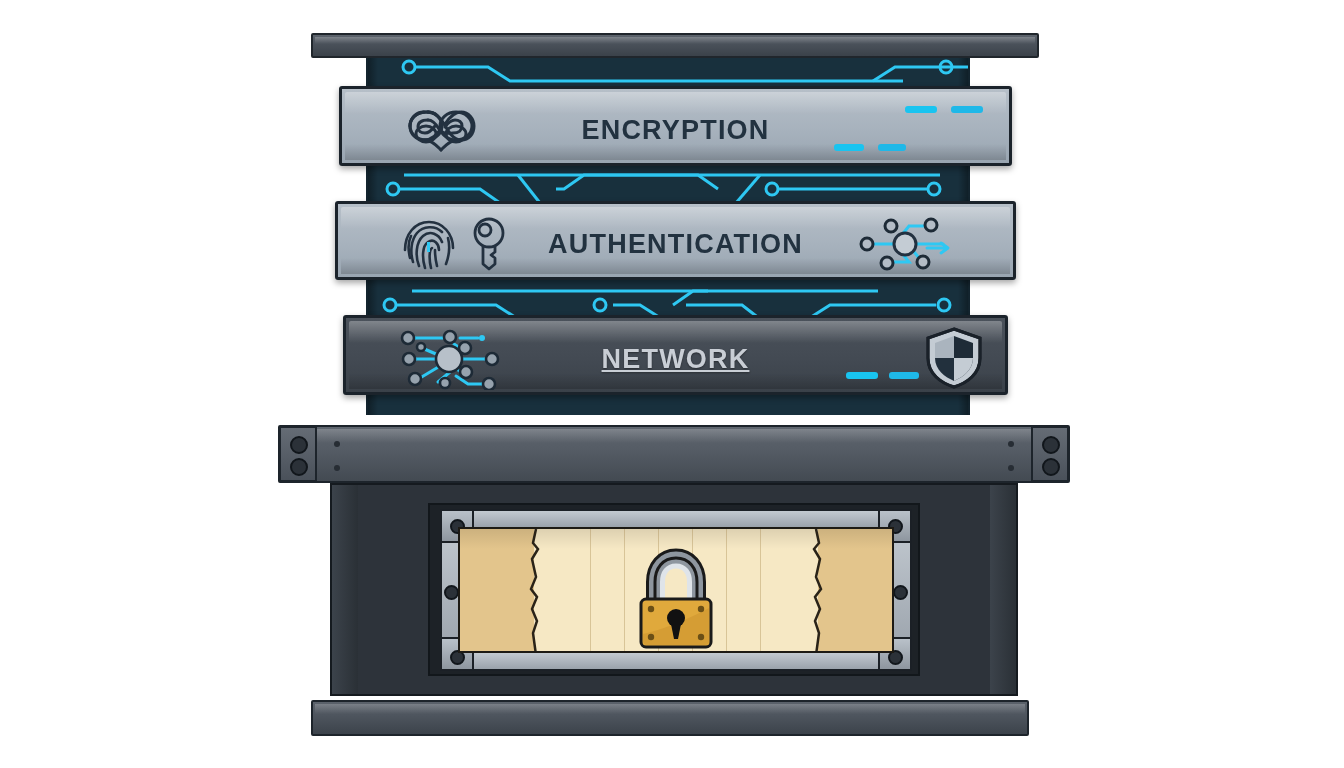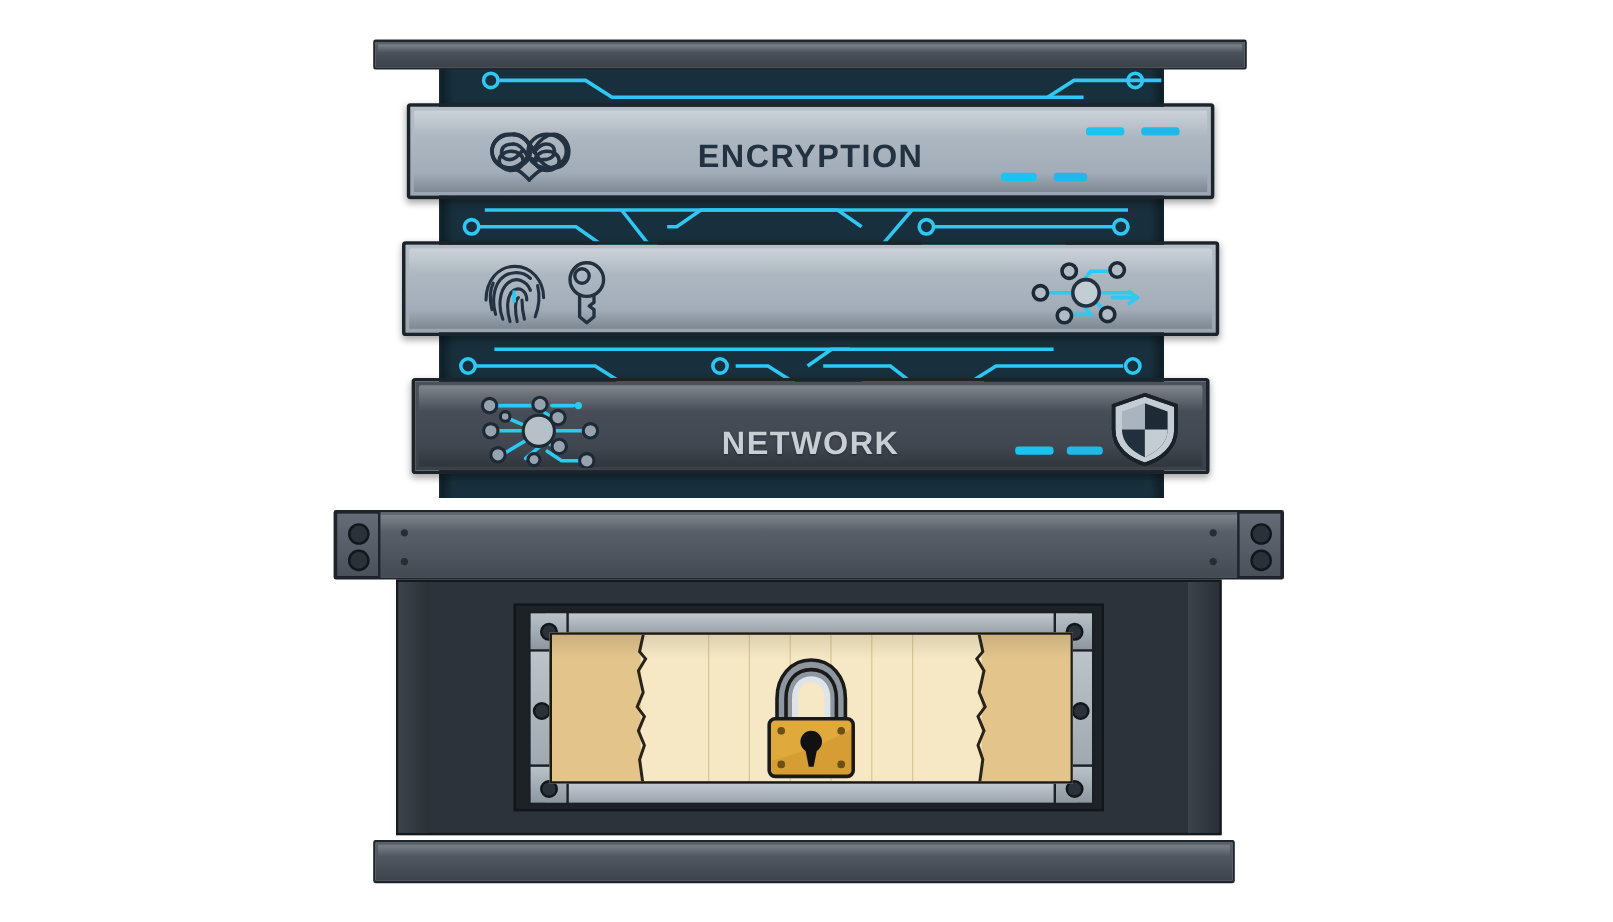--- a/index.html
+++ b/index.html
@@ -229,20 +229,21 @@
     </svg>
 
     <svg class="icon-slot" style="left:131px;top:12px;width:40px;height:56px" viewBox="0 0 40 56">
       <g fill="none" stroke="#233140" stroke-width="2.8" stroke-linejoin="round">
         <circle cx="20" cy="17" r="14"></circle>
         <circle cx="16" cy="14" r="6"></circle>
         <path d="M14 30 L14 48 L20 53 L26 48 L26 42 L22 39 L26 36 L26 30"></path>
       </g>
     </svg>
 
+    <div class="slab-label label-dark" style="top:25px;">AUTHENTICATION</div>
 
     <svg class="icon-slot" style="right:60px;top:8px;width:96px;height:64px" viewBox="0 0 96 64">
       <g fill="none" stroke="#2ec8f3" stroke-width="3" stroke-linecap="round">
         <path d="M16 32 H38"></path>
         <path d="M44 24 L52 14 H66"></path>
         <path d="M44 40 L52 50 H34"></path>
         <path d="M54 36 L62 46"></path>
         <path d="M56 32 H86"></path>
       </g>
       <g fill="#c4ccd4" stroke="#233140" stroke-width="3">
@@ -287,21 +288,21 @@
         <circle cx="67" cy="20" r="6"></circle>
         <circle cx="94" cy="31" r="6"></circle>
         <circle cx="17" cy="51" r="6"></circle>
         <circle cx="68" cy="44" r="6"></circle>
         <circle cx="91" cy="56" r="6"></circle>
         <circle cx="47" cy="55" r="5"></circle>
       </g>
       <circle cx="84" cy="10" r="3" fill="#2ec8f3"></circle>
     </svg>
 
-    <div class="slab-label label-light" style="top:36px;">NETWORK</div>
+    <div class="slab-label label-light" style="top:26px;text-decoration:underline;">NETWORK</div>
 
     <div class="dash" style="right:127px;top:54px;width:32px;"></div>
     <div class="dash d2" style="right:86px;top:54px;width:30px;"></div>
 
     <svg class="icon-slot" style="right:20px;top:8px;width:62px;height:64px" viewBox="0 0 62 64">
       <path d="M31 3 L57 12 V32 C57 48 44 57 31 61 C18 57 5 48 5 32 V12 Z" fill="#c4ccd4" stroke="#1a2129" stroke-width="3"></path>
       <path d="M31 10 L50 17 V32 C50 44 40 51 31 55 V10 Z" fill="#1e2b37"></path>
       <path d="M31 32 H50 V32 C50 44 40 51 31 55 Z" fill="#c4ccd4"></path>
       <path d="M12 32 H31 V10 L12 17 Z" fill="#aab4be"></path>
       <path d="M12 32 H31 V55 C22 51 12 44 12 32 Z" fill="#22303d"></path>

